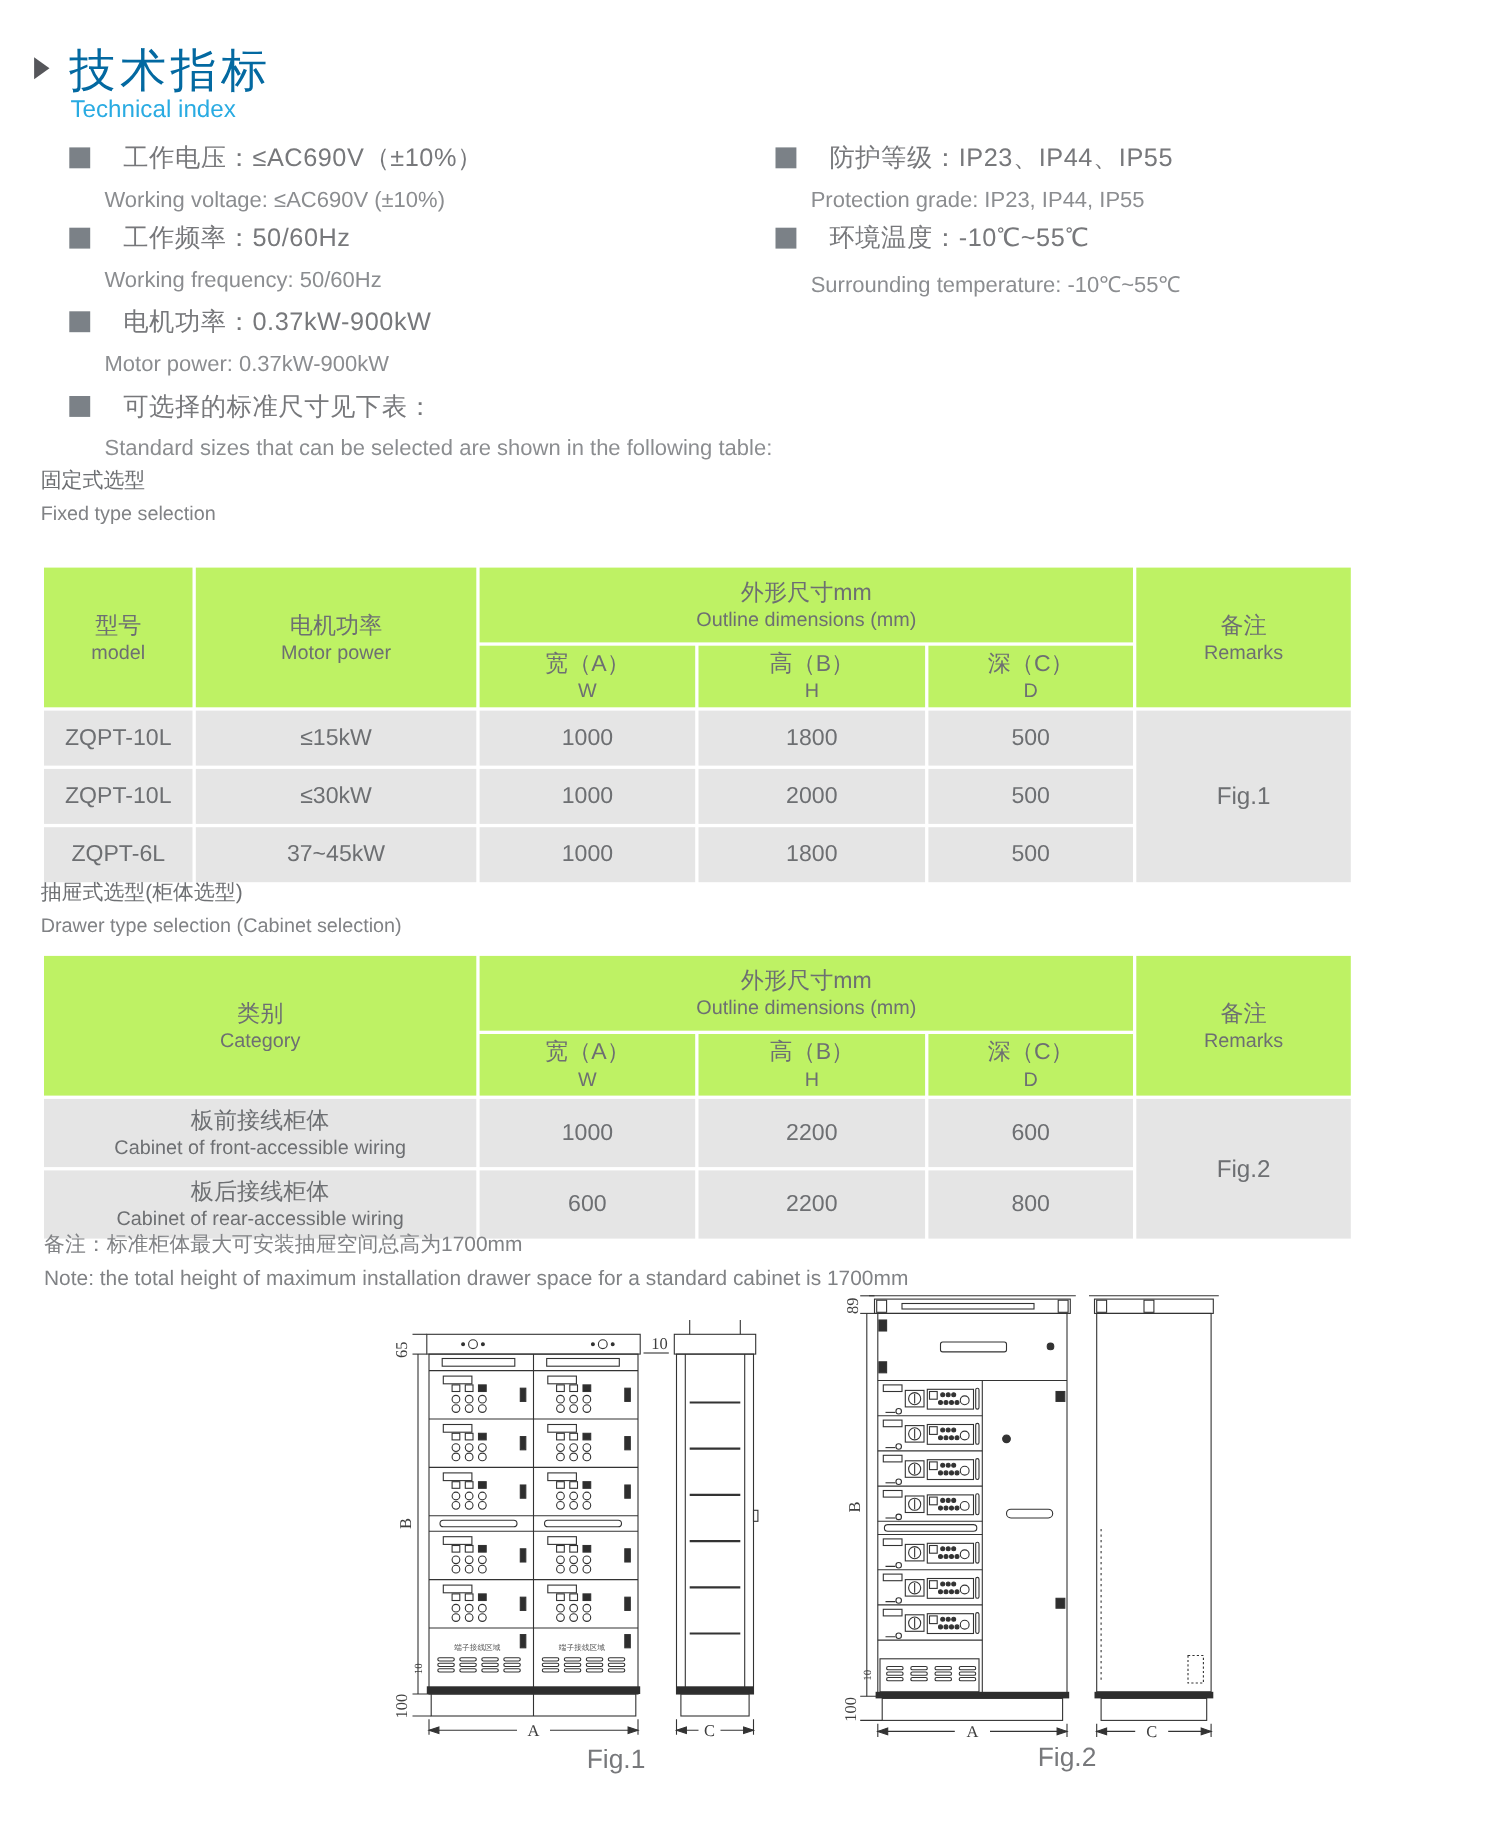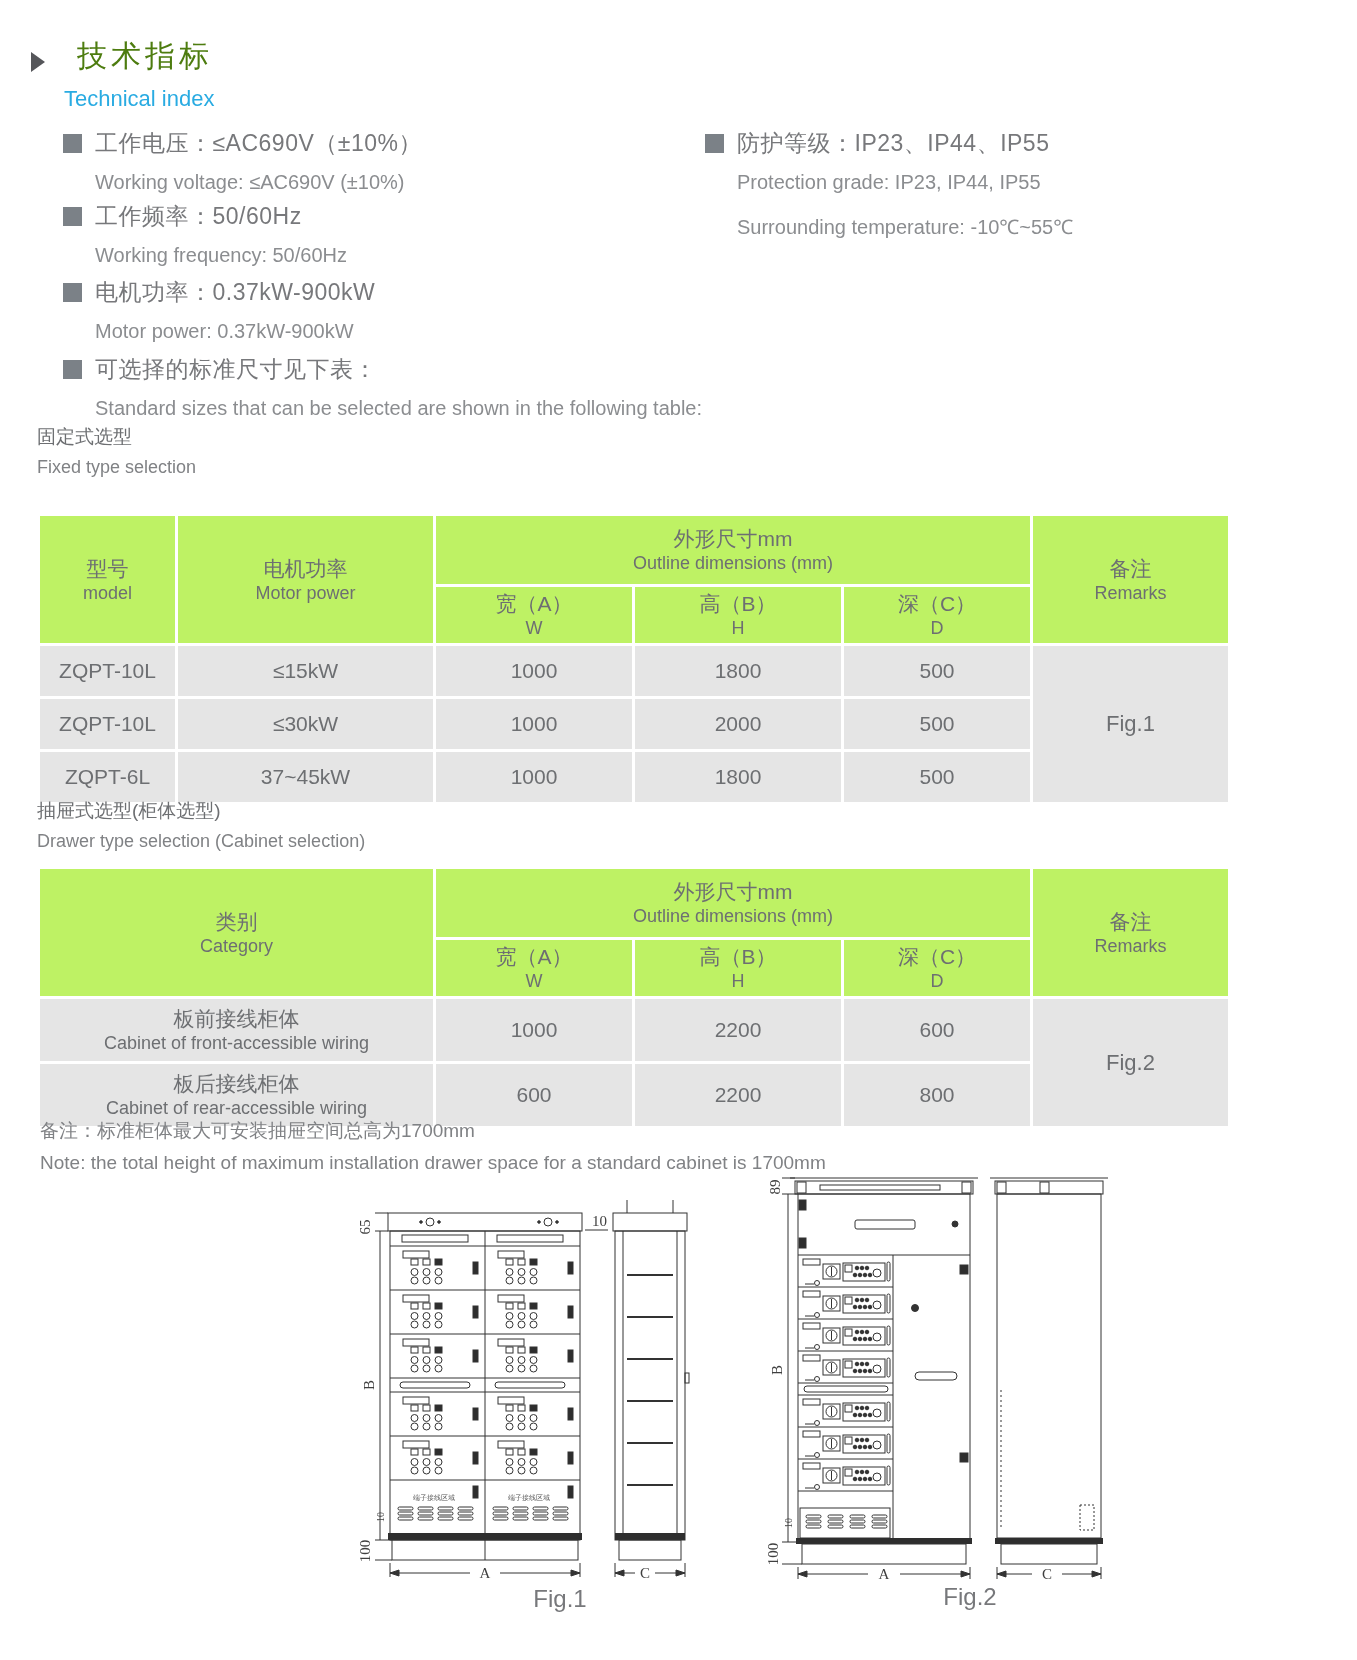--- a/index.html
+++ b/index.html
@@ -2,26 +2,26 @@
 <html><head>
 <meta charset="utf-8">
 <style>
   html,body { margin:0; padding:0; background:#ffffff; }
   .page { position:relative; width:1357px; height:1660px; background:#fff;
           font-family:"Liberation Sans", sans-serif; color:#77787b; overflow:hidden; }
 
   
   .tri { position:absolute; left:31px; top:52px; width:0; height:0;
          border-left:14px solid #55565a; border-top:10px solid transparent; border-bottom:10px solid transparent; }
-  .title-cn { position:absolute; left:63px; top:36px; font-size:30px; color:#4d7c0f; letter-spacing:4px;margin-left:14px; }
+  .title-cn { position:absolute; left:63px; top:36px; font-size:42px; color:#0369a1; letter-spacing:4px; }
   .title-en { position:absolute; left:64px; top:86px; font-size:22px; color:#29abe2; }
 
   
   .spec { position:absolute; }
-  .spec .cnrow { display:flex; align-items:center; gap:13px; font-size:23px; color:#77787b; letter-spacing:0.5px; }
+  .spec .cnrow { display:flex; align-items:center; gap:30px; font-size:23px; color:#77787b; letter-spacing:0.5px; }
   .bullet { width:19px; height:19px; background:#7b8187; flex:0 0 auto; }
   .spec .enrow { margin:12px 0 0 32px; font-size:20px; color:#8b8d90; }
 
   
   .seclabel { position:absolute; color:#6d6f72; }
   .seclabel .s-cn { font-size:19px; }
   .seclabel .s-en { font-size:18px; color:#808285; margin-top:7px; }
 
   
   .tblwrap { position:absolute; left:37px; }
@@ -87,20 +87,24 @@
   </div>
 
   <div class="spec" style="left:705px; top:128px;">
     <div class="cnrow">
         <span class="bullet"></span>
       <span>防护等级：IP23、IP44、IP55</span>
       </div>
     <div class="enrow">Protection grade: IP23, IP44, IP55</div>
   </div>
   <div class="spec" style="left:705px; top:201px;">
+    <div class="cnrow">
+        <span class="bullet"></span>
+      <span>环境温度：-10℃~55℃</span>
+      </div>
     <div class="enrow">Surrounding temperature: -10℃~55℃</div>
   </div>
 
   <div class="seclabel" style="left:37px; top:424px;">
     <div class="s-cn">固定式选型</div>
     <div class="s-en">Fixed type selection</div>
   </div>
 
   <div class="tblwrap" style="top:513px;">
     <table class="spec-table">

